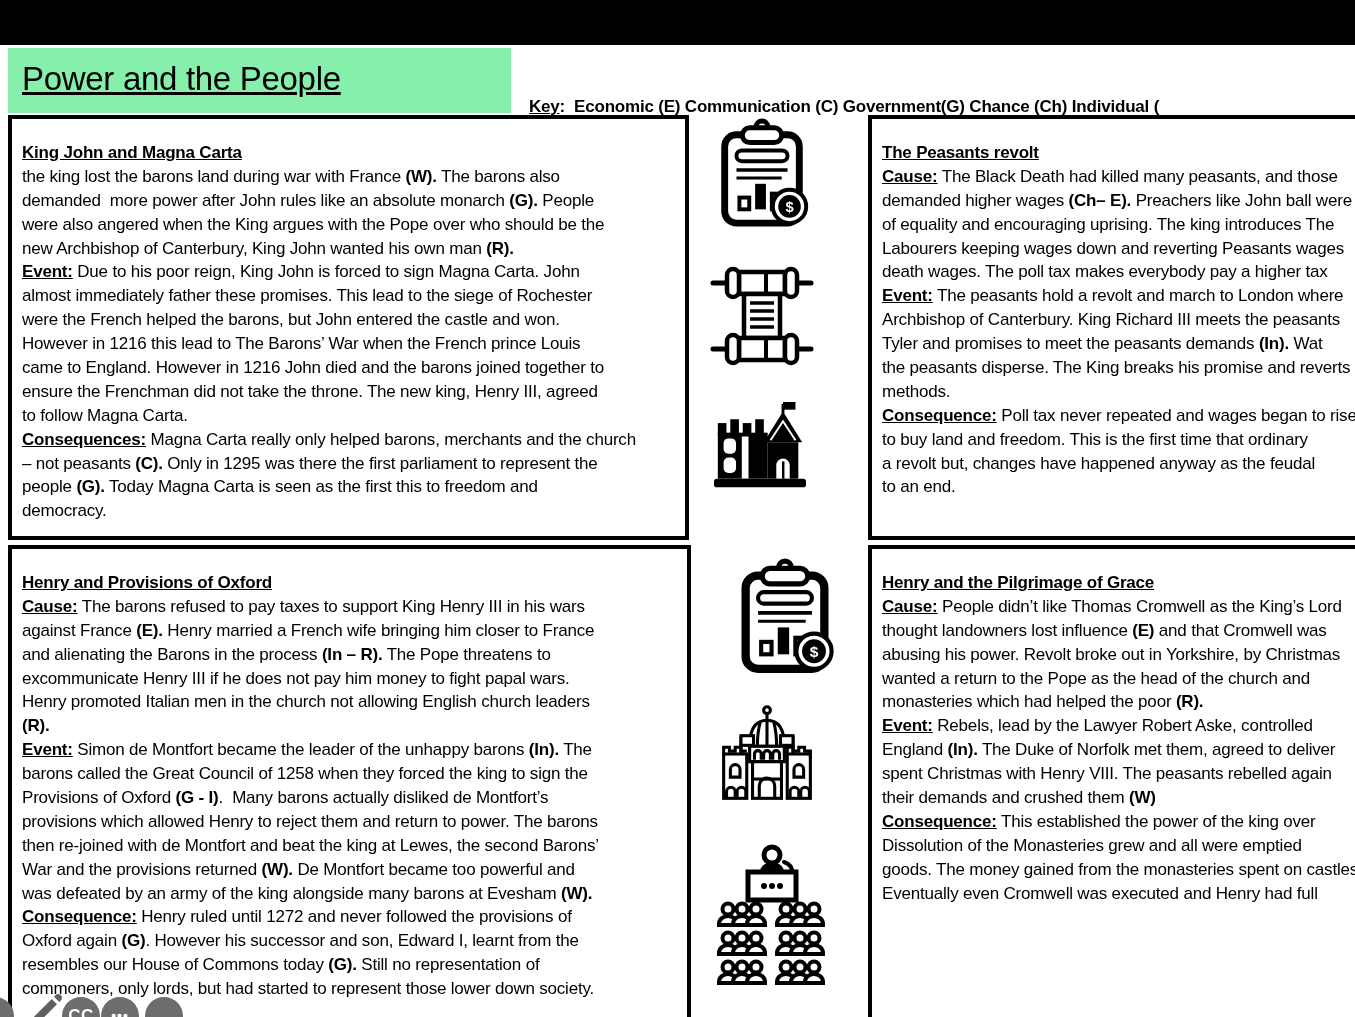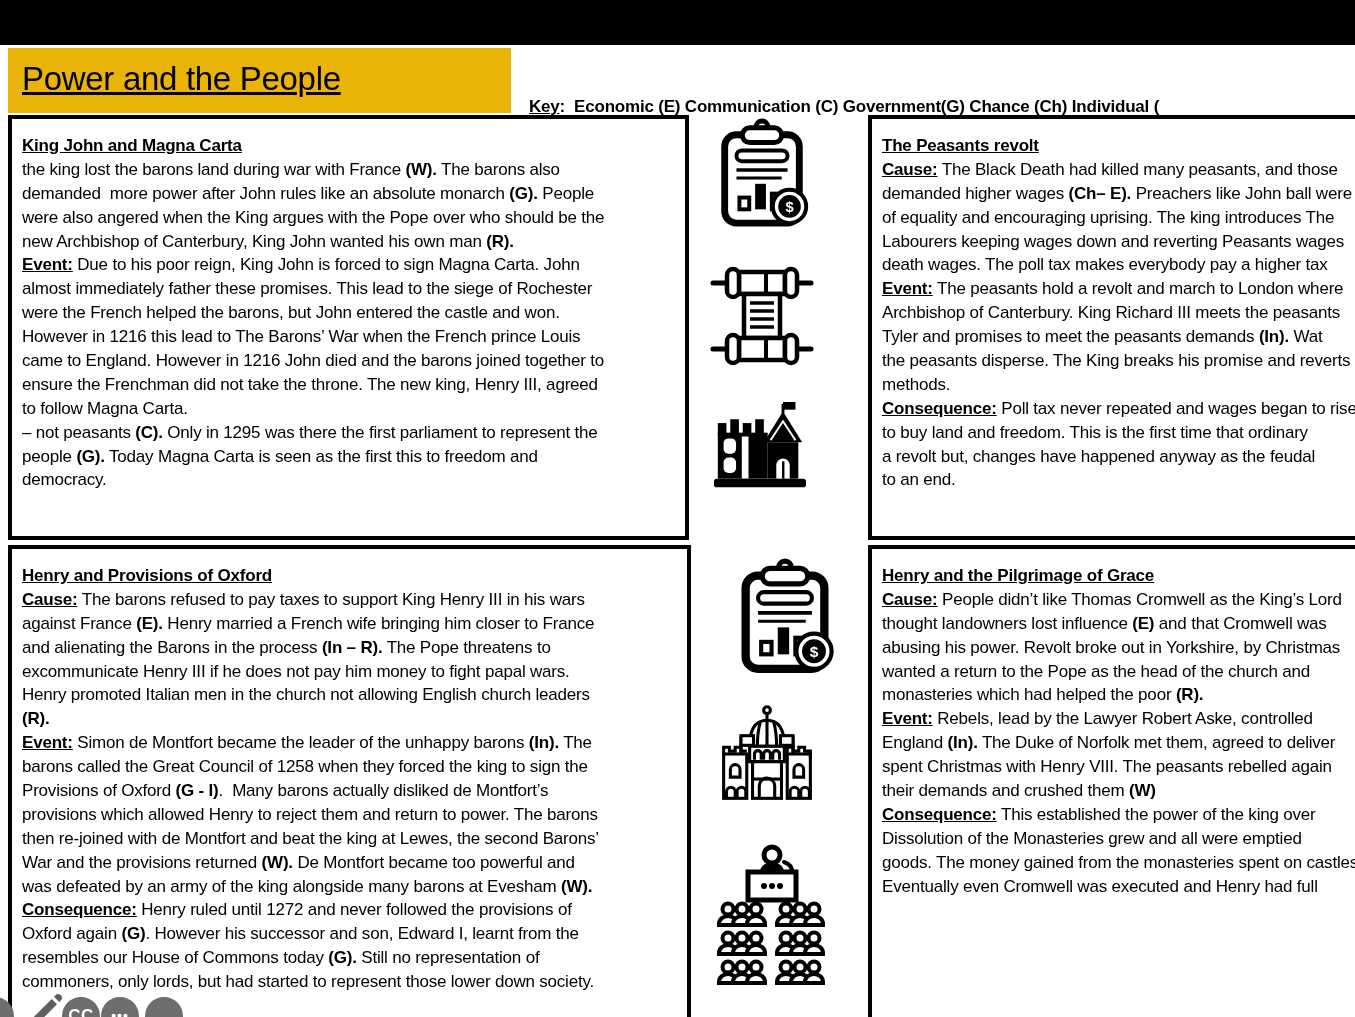--- a/index.html
+++ b/index.html
@@ -2,33 +2,33 @@
 <html><head>
 <meta charset="utf-8">
 <style>
   html,body{margin:0;padding:0;background:#fff;}
   #screen{
     position:relative;width:1355px;height:1017px;background:#ffffff;
     overflow:hidden;font-family:"Liberation Sans",sans-serif;color:#000;
   }
   .topbar{position:absolute;left:0;top:0;width:1355px;height:45px;background:#000;}
   .title-box{
-    position:absolute;left:8px;top:48px;width:503px;height:65px;background:#eab308;
+    position:absolute;left:8px;top:48px;width:503px;height:65px;background:#86efac;
   }
   .title-box .t{
     display:block;padding-left:14px;font-size:33px;line-height:62px;
     text-decoration:underline;letter-spacing:-0.3px;white-space:pre;
   }
   .key{
     position:absolute;left:529px;top:67px;font-size:20.5px;line-height:30px;
     font-weight:700;white-space:pre;letter-spacing:-0.2px;margin-top:28px;
   }
   .card{
     position:absolute;background:#fff;border:4px solid #000;box-sizing:border-box;
-    padding:15px 10px;overflow:hidden;
+    padding:22px 10px;overflow:hidden;
   }
   #card-kj{left:8px;top:115px;width:681px;height:425px;}
   #card-pr{left:868px;top:115px;width:700px;height:425px;}
   #card-po{left:8px;top:545px;width:683px;height:480px;}
   #card-pg{left:868px;top:545px;width:700px;height:480px;}
   .tl{white-space:pre;font-size:17px;line-height:23.9px;height:23.9px;letter-spacing:-0.2px;}
   .tl .sb{font-weight:700;}
   .tl .su{text-decoration:underline;}
   .key .su{text-decoration:underline;}
   .icon{position:absolute;}
@@ -71,20 +71,21 @@
         <div class="tl"><span>demanded  more power after John rules like an absolute monarch </span><span class="sb">(G).</span><span> People</span></div>
         <div class="tl"><span>were also angered when the King argues with the Pope over who should be the</span></div>
         <div class="tl"><span>new Archbishop of Canterbury, King John wanted his own man </span><span class="sb">(R).</span></div>
         <div class="tl"><span class="sb su">Event:</span><span> Due to his poor reign, King John is forced to sign Magna Carta. John</span></div>
         <div class="tl"><span>almost immediately father these promises. This lead to the siege of Rochester</span></div>
         <div class="tl"><span>were the French helped the barons, but John entered the castle and won.</span></div>
         <div class="tl"><span>However in 1216 this lead to The Barons’ War when the French prince Louis</span></div>
         <div class="tl"><span>came to England. However in 1216 John died and the barons joined together to</span></div>
         <div class="tl"><span>ensure the Frenchman did not take the throne. The new king, Henry III, agreed</span></div>
         <div class="tl"><span>to follow Magna Carta.</span></div>
+        <div class="tl"><span class="sb su">Consequences:</span><span> Magna Carta really only helped barons, merchants and the church</span></div>
         <div class="tl"><span>– not peasants </span><span class="sb">(C).</span><span> Only in 1295 was there the first parliament to represent the</span></div>
         <div class="tl"><span>people </span><span class="sb">(G).</span><span> Today Magna Carta is seen as the first this to freedom and</span></div>
         <div class="tl"><span>democracy.</span></div>
       </div>
   </section>
 
   <section class="card" id="card-pr">
     <div>
         <div class="tl"><span class="sb su">The Peasants revolt</span></div>
         <div class="tl"><span class="sb su">Cause:</span><span> The Black Death had killed many peasants, and those</span></div>

